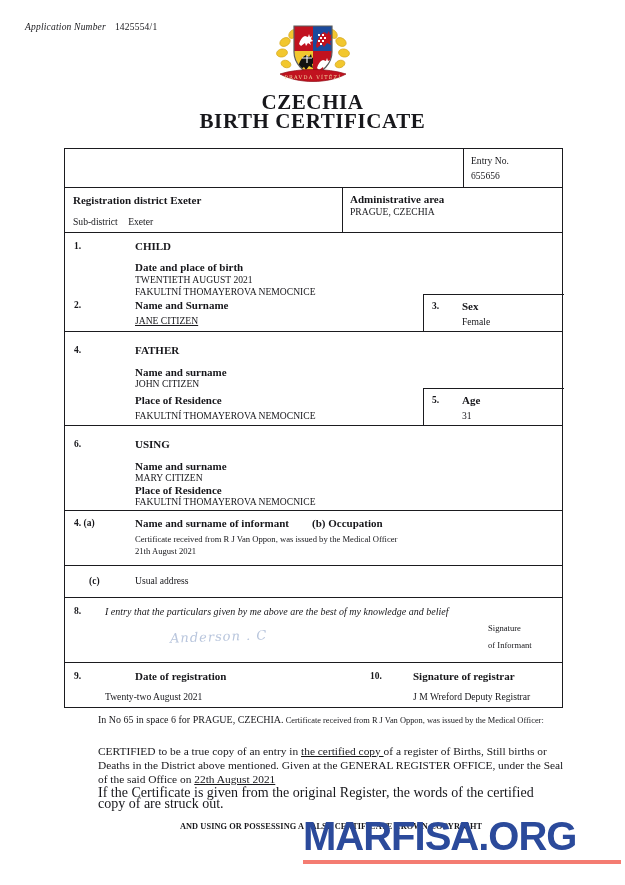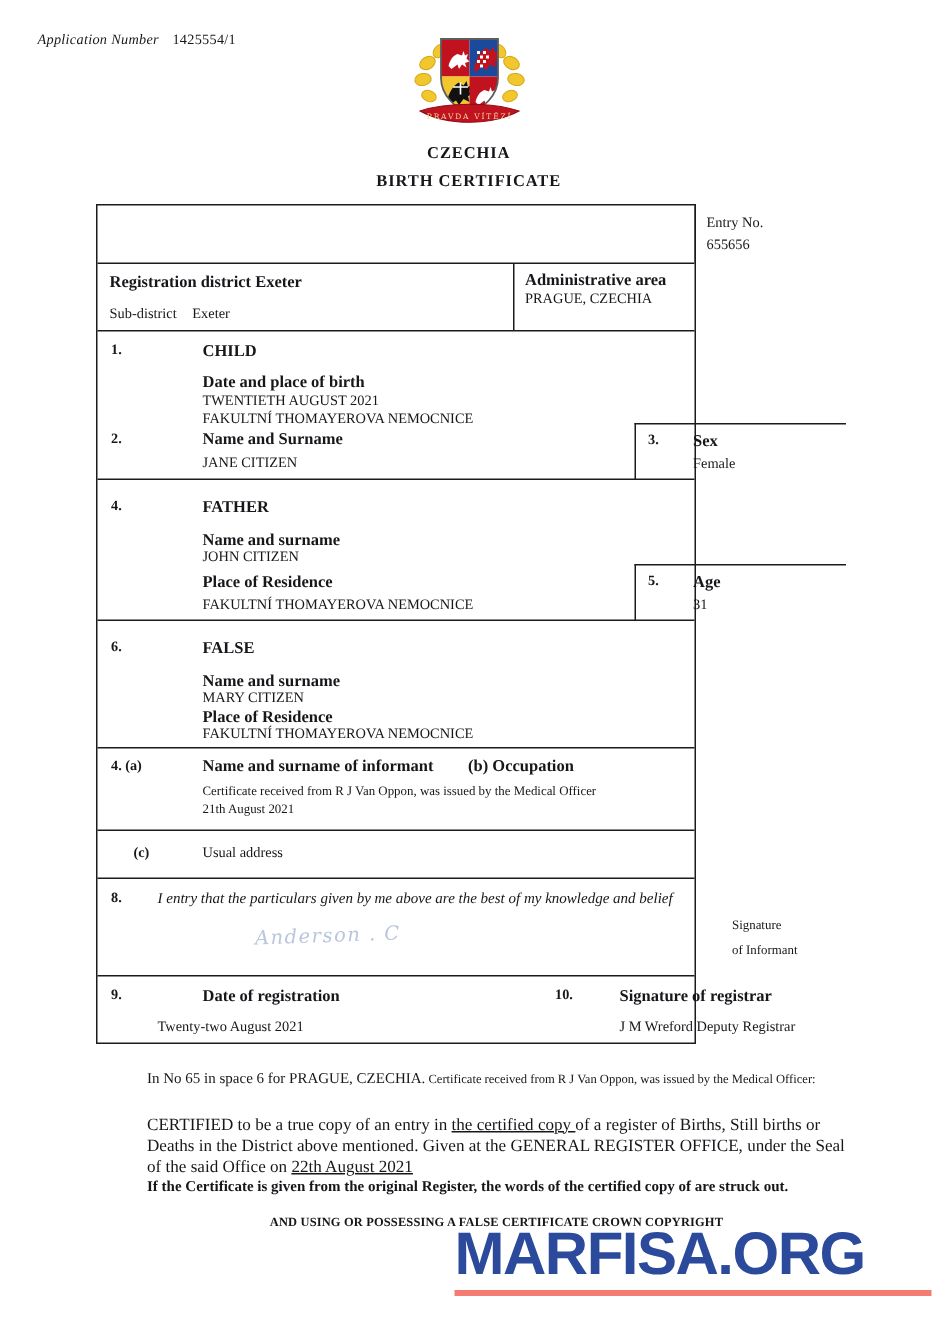--- a/index.html
+++ b/index.html
@@ -40,31 +40,31 @@
     text-align: center;
   }
   .crest svg { display: inline-block; }
 
   .doc-title {
     position: absolute;
     left: 0; right: 0;
     top: 93px;
     text-align: center;
     font-weight: bold;
-    font-size: 11px;
+    font-size: 21px;
     letter-spacing: .6px;
     line-height: 18.5px;
   }
 
   
   .cert-table {
     position: absolute;
     left: 64px;
-    top: 136px;
-    width: 400px;
+    top: 148px;
+    width: 499px;
     border: 1.4px solid #1b1b1f;
     box-sizing: border-box;
   }
   .row {
     position: relative;
     box-sizing: border-box;
   }
   .row + .row { border-top: 1.4px solid #1b1b1f; }
 
   .vline {
@@ -130,24 +130,23 @@
   .foot-note .lead {
     font-size: 10px;
   }
   .certified {
     margin-top: 17px;
     font-size: 11.4px;
     line-height: 14.3px;
   }
   .certified .u { text-decoration: underline; }
   .struck {
-    font-size: 10px;
+    font-size: 14px;
     line-height: 11px;
     margin-top: 1px;
-    font-weight: bold;
   }
   .caution {
     margin-top: 13px;
     text-align: center;
     font-weight: bold;
     font-size: 8.3px;
     line-height: 10.4px;
     letter-spacing: .1px;
   }
 
@@ -269,21 +268,21 @@
 
   <div class="row" id="row-child">
     <div class="num" style="left:9px; top:8px;">1.</div>
     <div class="abs bold" style="left:70px; top:7px;">CHILD</div>
     <div class="abs bold" style="left:70px; top:28px;">Date and place of birth</div>
     <div class="abs plain" style="left:70px; top:41px;">TWENTIETH AUGUST 2021</div>
     <div class="abs plain" style="left:70px; top:53px;">FAKULTNÍ THOMAYEROVA NEMOCNICE</div>
 
     <div class="num" style="left:9px; top:67px;">2.</div>
     <div class="abs bold" style="left:70px; top:66px;">Name and Surname</div>
-    <div class="abs plain" style="left:70px; top:82px;">JANE CITIZEN</div>
+    <div class="abs plain" style="left:70px; top:82px;text-decoration:underline;">JANE CITIZEN</div>
 
     <div style="position:absolute; left:358px; top:61px; width:141px; height:38px;
                 border-left:1.4px solid #1b1b1f; border-top:1.4px solid #1b1b1f; box-sizing:border-box;">
       <div class="num" style="left:8px; top:6px;">3.</div>
       <div class="abs bold" style="left:38px; top:5px;">Sex</div>
       <div class="abs plain" style="left:38px; top:21px;">Female</div>
     </div>
   </div>
 
   <div class="row" id="row-father">
@@ -297,21 +296,21 @@
     <div style="position:absolute; left:358px; top:56px; width:141px; height:38px;
                 border-left:1.4px solid #1b1b1f; border-top:1.4px solid #1b1b1f; box-sizing:border-box;">
       <div class="num" style="left:8px; top:6px;">5.</div>
       <div class="abs bold" style="left:38px; top:5px;">Age</div>
       <div class="abs plain" style="left:38px; top:21px;">31</div>
     </div>
   </div>
 
   <div class="row" id="row-mother">
     <div class="num" style="left:9px; top:13px;">6.</div>
-    <div class="abs bold" style="left:70px; top:12px;">FALSE</div>
+    <div class="abs bold" style="left:70px; top:12px;">USING</div>
     <div class="abs bold" style="left:70px; top:34px;">Name and surname</div>
     <div class="abs plain" style="left:70px; top:46px;">MARY CITIZEN</div>
     <div class="abs bold" style="left:70px; top:58px;">Place of Residence</div>
     <div class="abs plain" style="left:70px; top:70px;">FAKULTNÍ THOMAYEROVA NEMOCNICE</div>
   </div>
 
   <div class="row" id="row-inform">
     <div class="num" style="left:9px; top:7px;">4. (a)</div>
     <div class="abs bold" style="left:70px; top:6px;">Name and surname of informant</div>
     <div class="abs bold" style="left:247px; top:6px;">(b) Occupation</div>

